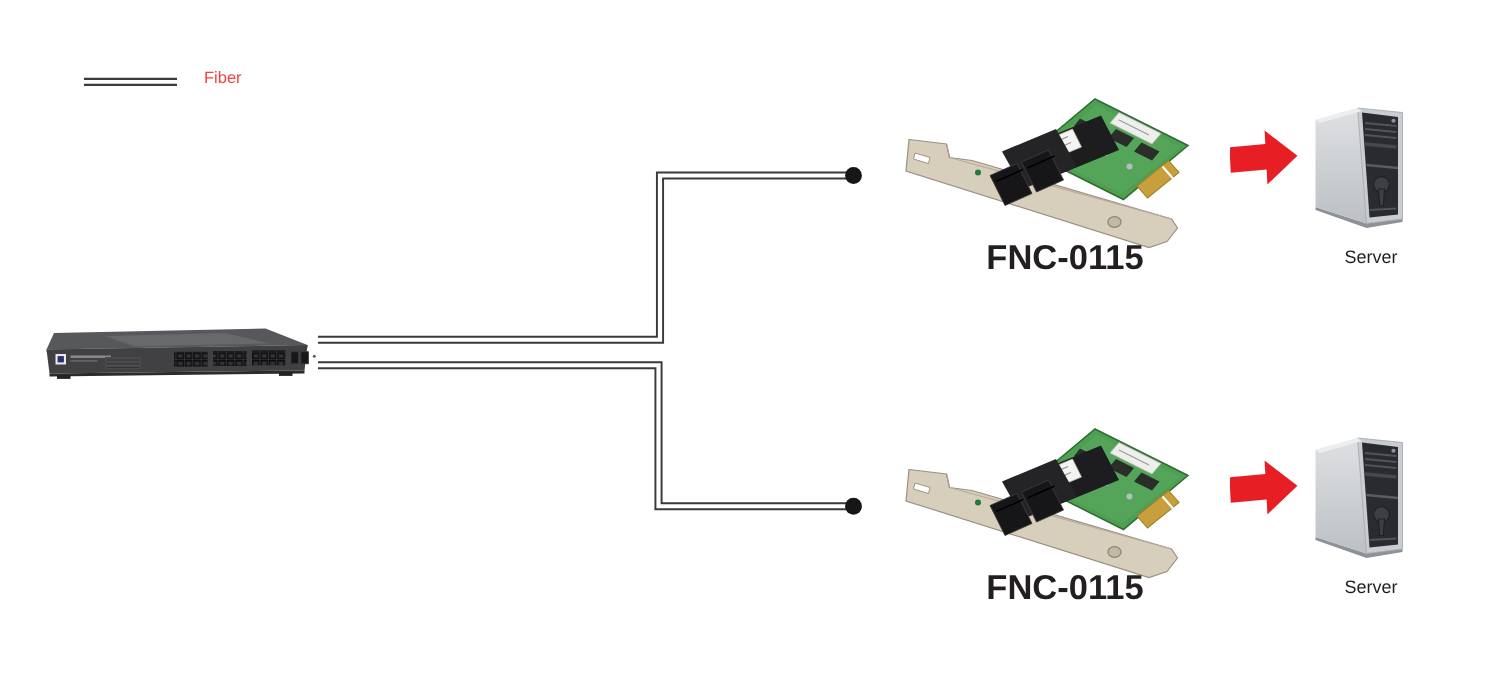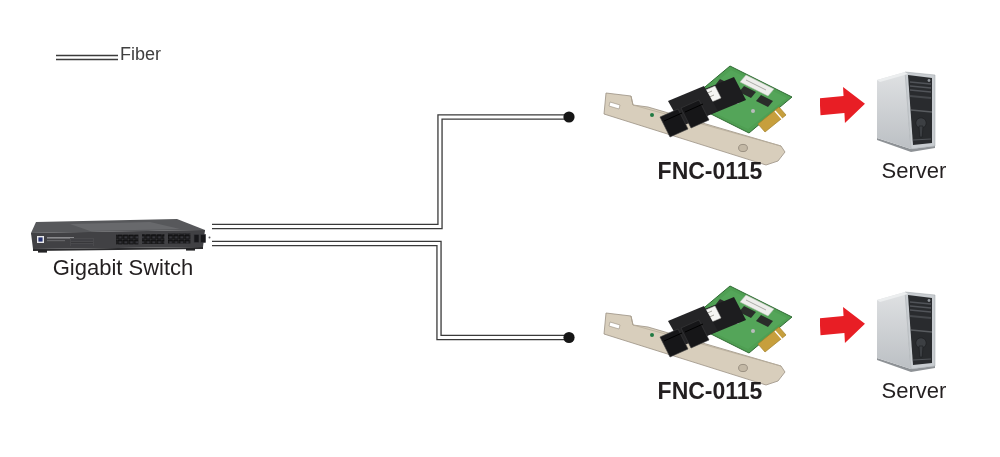--- a/index.html
+++ b/index.html
@@ -2,26 +2,26 @@
 <html><head>
 <meta charset="utf-8">
 <style>
   html,body{margin:0;padding:0;background:#ffffff;}
   .stage{
     position:relative;width:1000px;height:457px;background:#ffffff;overflow:hidden;
     font-family:"Liberation Sans","DejaVu Sans",sans-serif;color:#231f20;
   }
   .abs{position:absolute;}
   .node-label{
-    position:absolute;text-align:center;font-size:22px;line-height:20px;color:#231f20;
+    position:absolute;text-align:center;font-size:12px;line-height:20px;color:#231f20;
   }
   .node-label.bold{font-weight:700;font-size:23px;}
   .legend{position:absolute;left:54px;top:44px;display:flex;align-items:center;}
   .legend-line{width:66px;height:10px;margin-top:6px;}
-  .legend-text{font-size:18px;color:#404040;}
+  .legend-text{margin-left:16px;font-size:11px;color:#ef4444;}
   svg{display:block;}
 </style>
 </head>
 <body>
 
 <div class="stage">
 
   <svg width="0" height="0" style="position:absolute" aria-hidden="true">
     <defs>
       <linearGradient id="sideGrad" x1="0" y1="0" x2="0" y2="1">
@@ -134,21 +134,20 @@
       <path d="M 212 243.5 L 439 243.5 L 439 337.5 L 569 337.5" fill="none" stroke="#3a3a3a" stroke-width="5.4"></path>
       <path d="M 212 243.5 L 439 243.5 L 439 337.5 L 569 337.5" fill="none" stroke="#ffffff" stroke-width="2.8"></path>
     </g>
     <circle cx="569" cy="117" r="5.6" fill="#161616"></circle>
     <circle cx="569" cy="337.5" r="5.6" fill="#161616"></circle>
   </svg>
 
   <svg class="abs" style="left:28px;top:210px;" width="190" height="46">
     <use href="#sym-switch"></use>
   </svg>
-  <div class="node-label" style="left:28px;top:258px;width:190px;">Gigabit Switch</div>
 
   <svg class="abs" style="left:598px;top:53px;" width="196" height="118">
     <use href="#sym-card"></use>
   </svg>
   <div class="node-label bold" style="left:640px;top:161px;width:140px;">FNC-0115</div>
 
   <svg class="abs" style="left:820px;top:85px;" width="46" height="40">
     <use href="#sym-arrow"></use>
   </svg>
 

